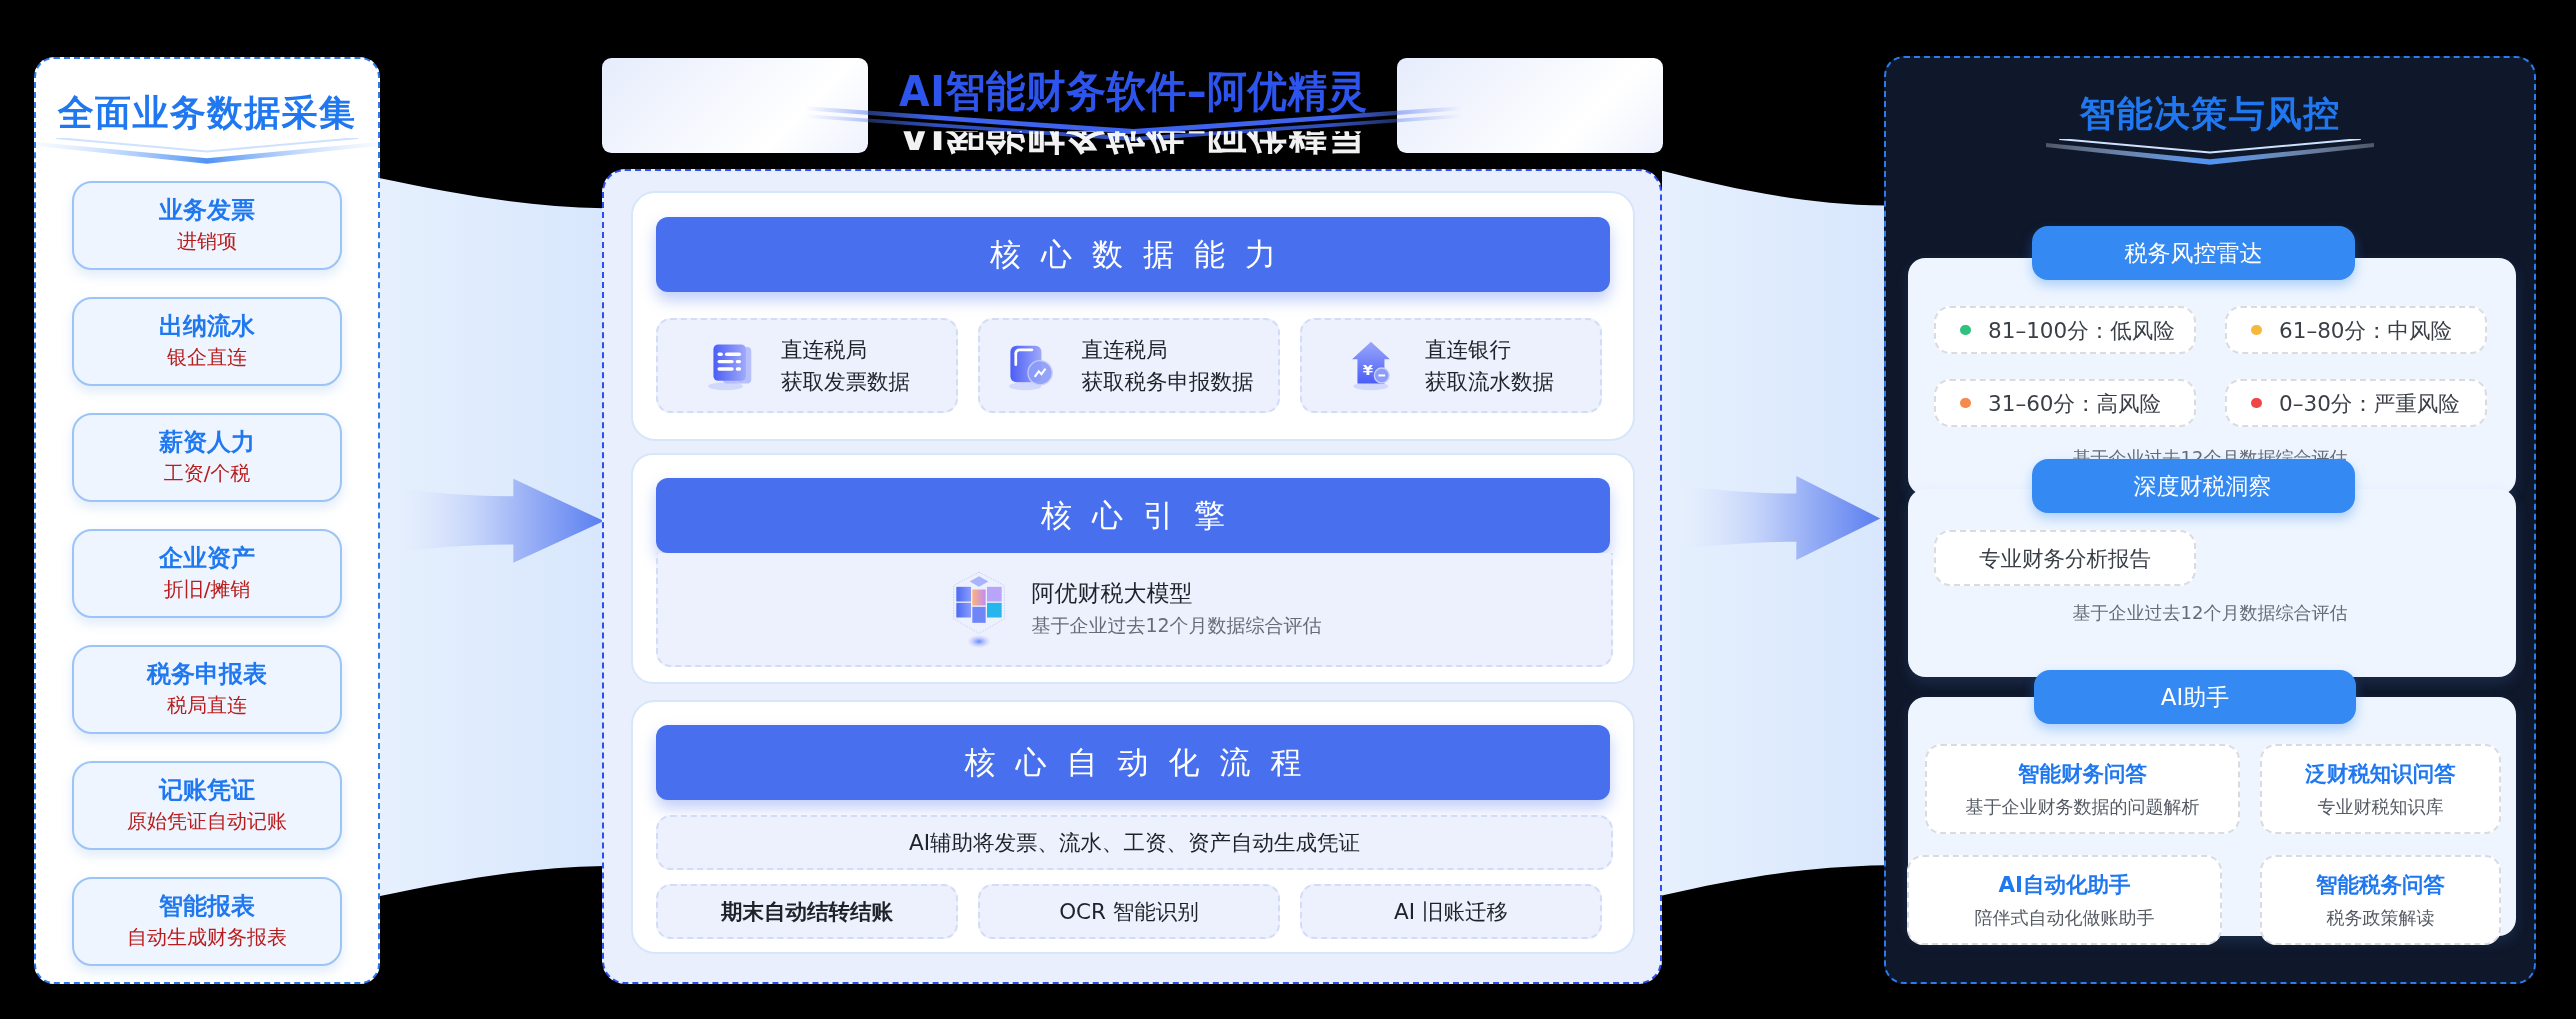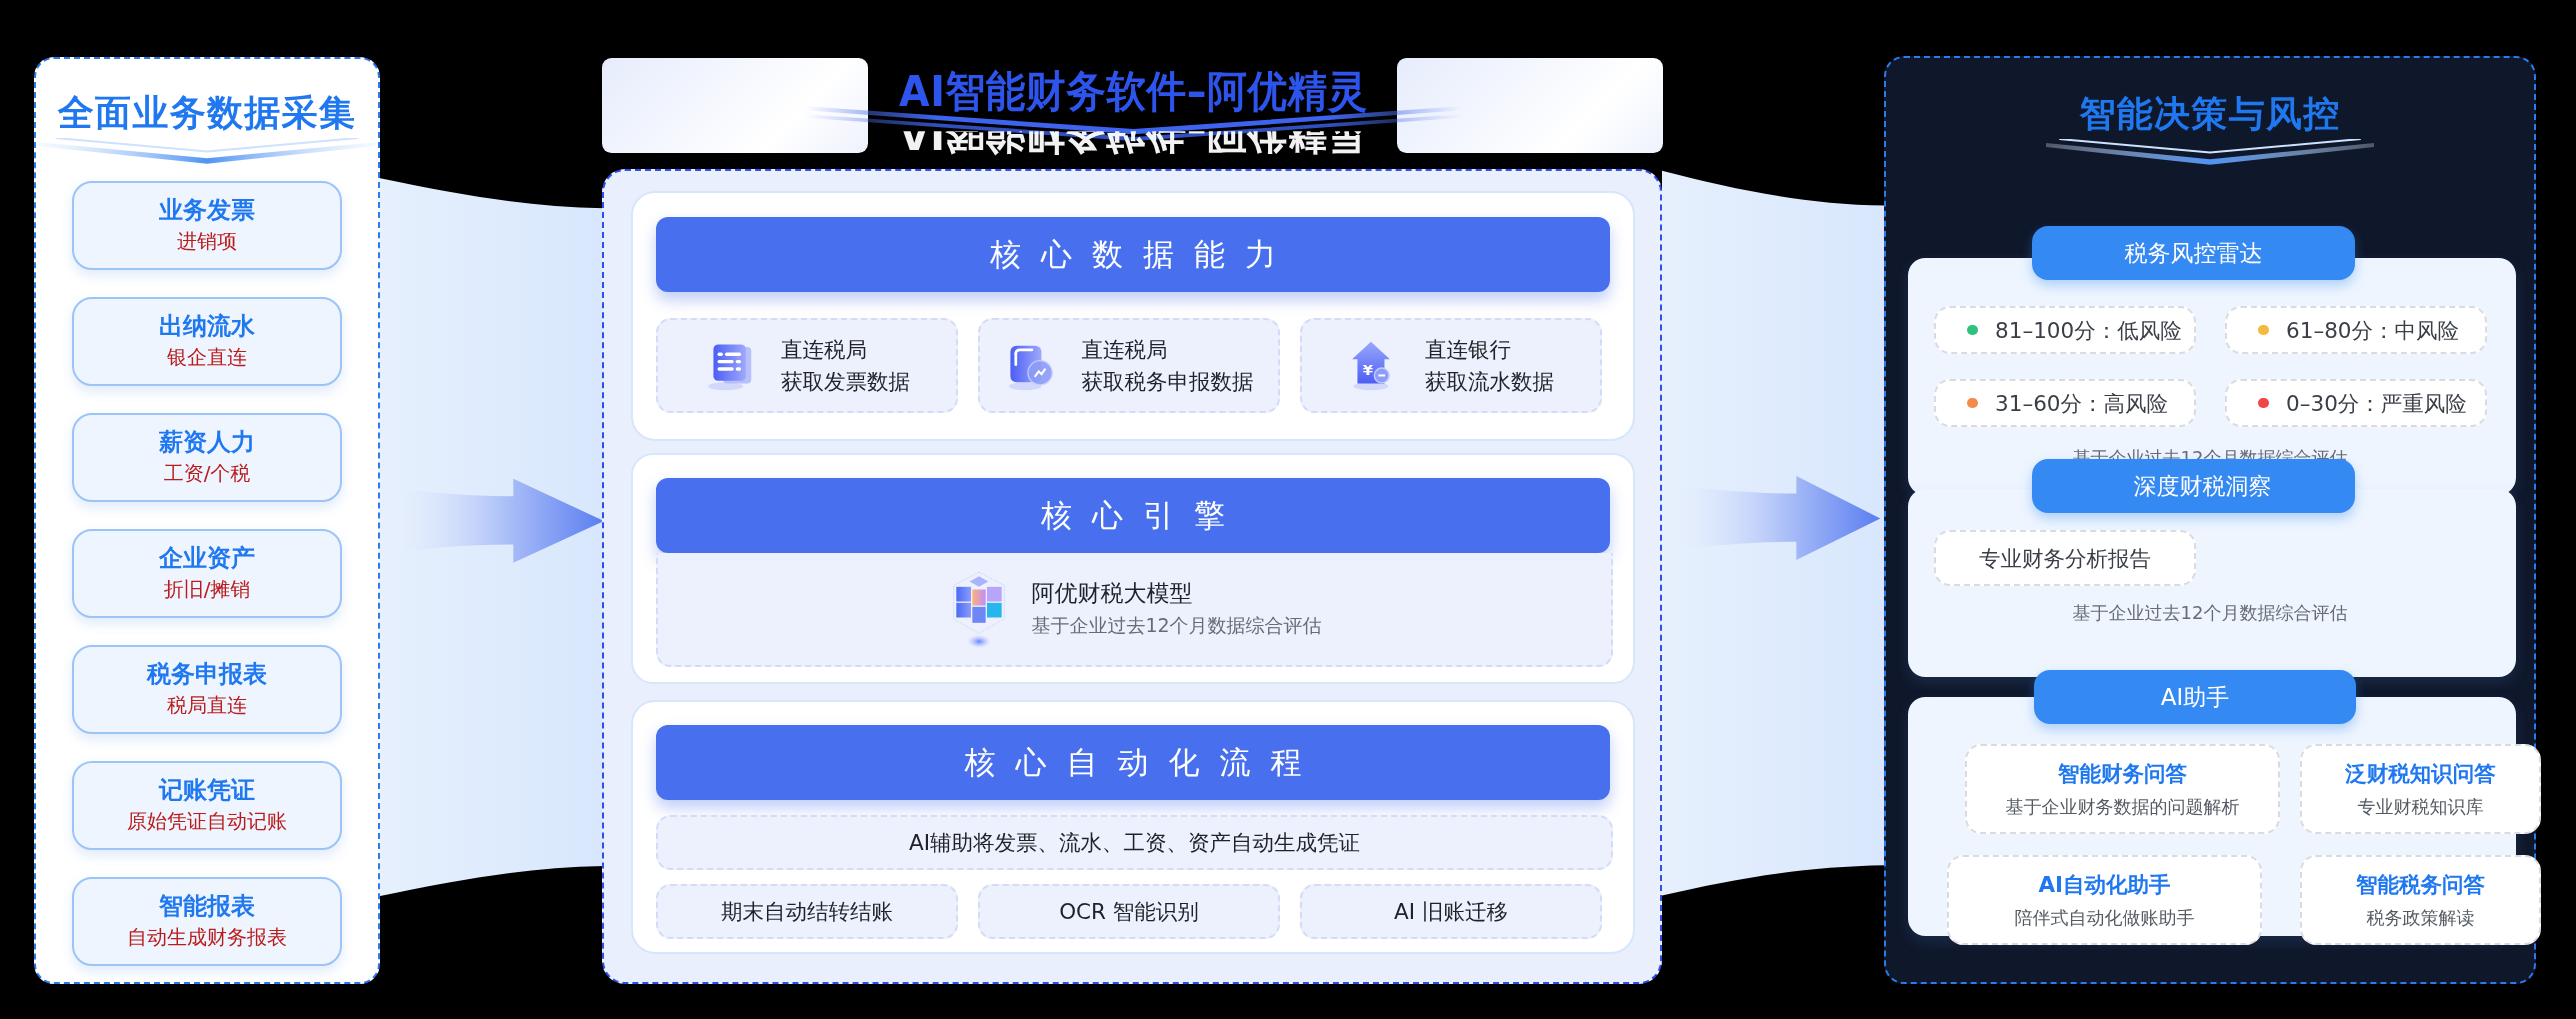--- a/index.html
+++ b/index.html
@@ -99,27 +99,27 @@
     box-shadow: 0 5.4px 12px rgba(53,137,242,0.35);
     color: #ffffff; font-size: 23px;
     display: flex; align-items: center; justify-content: center;
   }
   .r-card {
     position: absolute; background: #ffffff;
     border: 2px dashed #d9dbe0; border-radius: 16px;
     display: flex; align-items: center; justify-content: center;
     font-size: 21.5px; color: #3a3f47;
   }
-  .r-card.risk { justify-content: flex-start; padding-left: 31px; }
+  .r-card.risk { justify-content: flex-start; padding-left: 24px; }
   .dot { width: 10.7px; height: 10.7px; border-radius: 50%; margin-right: 17.4px; flex: none; }
   .r-note {
     position: absolute; left: 0; right: 0; text-align: center;
     color: #666b75; font-size: 18px;
   }
-  .r-card.qa { flex-direction: column; margin-left: 40px; }
+  .r-card.qa { flex-direction: column; }
   .r-card.qa .t { color: #1f78f0; font-weight: bold; font-size: 21.5px; line-height: 31px; }
   .r-card.qa .s { color: #555a63; font-size: 18px; line-height: 28px; margin-top: 4px; }
 </style>
 </head>
 <body>
 
 <div class="connector" style="left:379px; top:168px; width:225px; height:745px;">
   <svg viewBox="0 0 335 1110" preserveAspectRatio="none">
     <defs>
       <linearGradient id="bandL" x1="0" x2="1" y1="0" y2="0">
@@ -334,21 +334,21 @@
         <span class="sub">基于企业过去12个月数据综合评估</span>
       </span>
     </div>
   </div>
 
   <div class="section" style="top:529px; height:254px;padding-left:40px;">
     <div class="sec-header" style="top:23px;">核心自动化流程</div>
     <div class="sub-card" style="left:23px; top:113px; width:957px; height:55px; font-size:21.5px;">
       <span>AI辅助将发票、流水、工资、资产自动生成凭证</span>
     </div>
-    <div class="sub-card" style="left:23px; top:182px; width:302px; height:55px;">
+    <div class="sub-card" style="left:23px; top:182px; width:302px; height:55px;font-weight:bold;">
       <span>期末自动结转结账</span>
     </div>
     <div class="sub-card" style="left:345px; top:182px; width:302px; height:55px;">
       <span>OCR 智能识别</span>
     </div>
     <div class="sub-card" style="left:667px; top:182px; width:302px; height:55px;">
       <span>AI 旧账迁移</span>
     </div>
   </div>
 </div>

